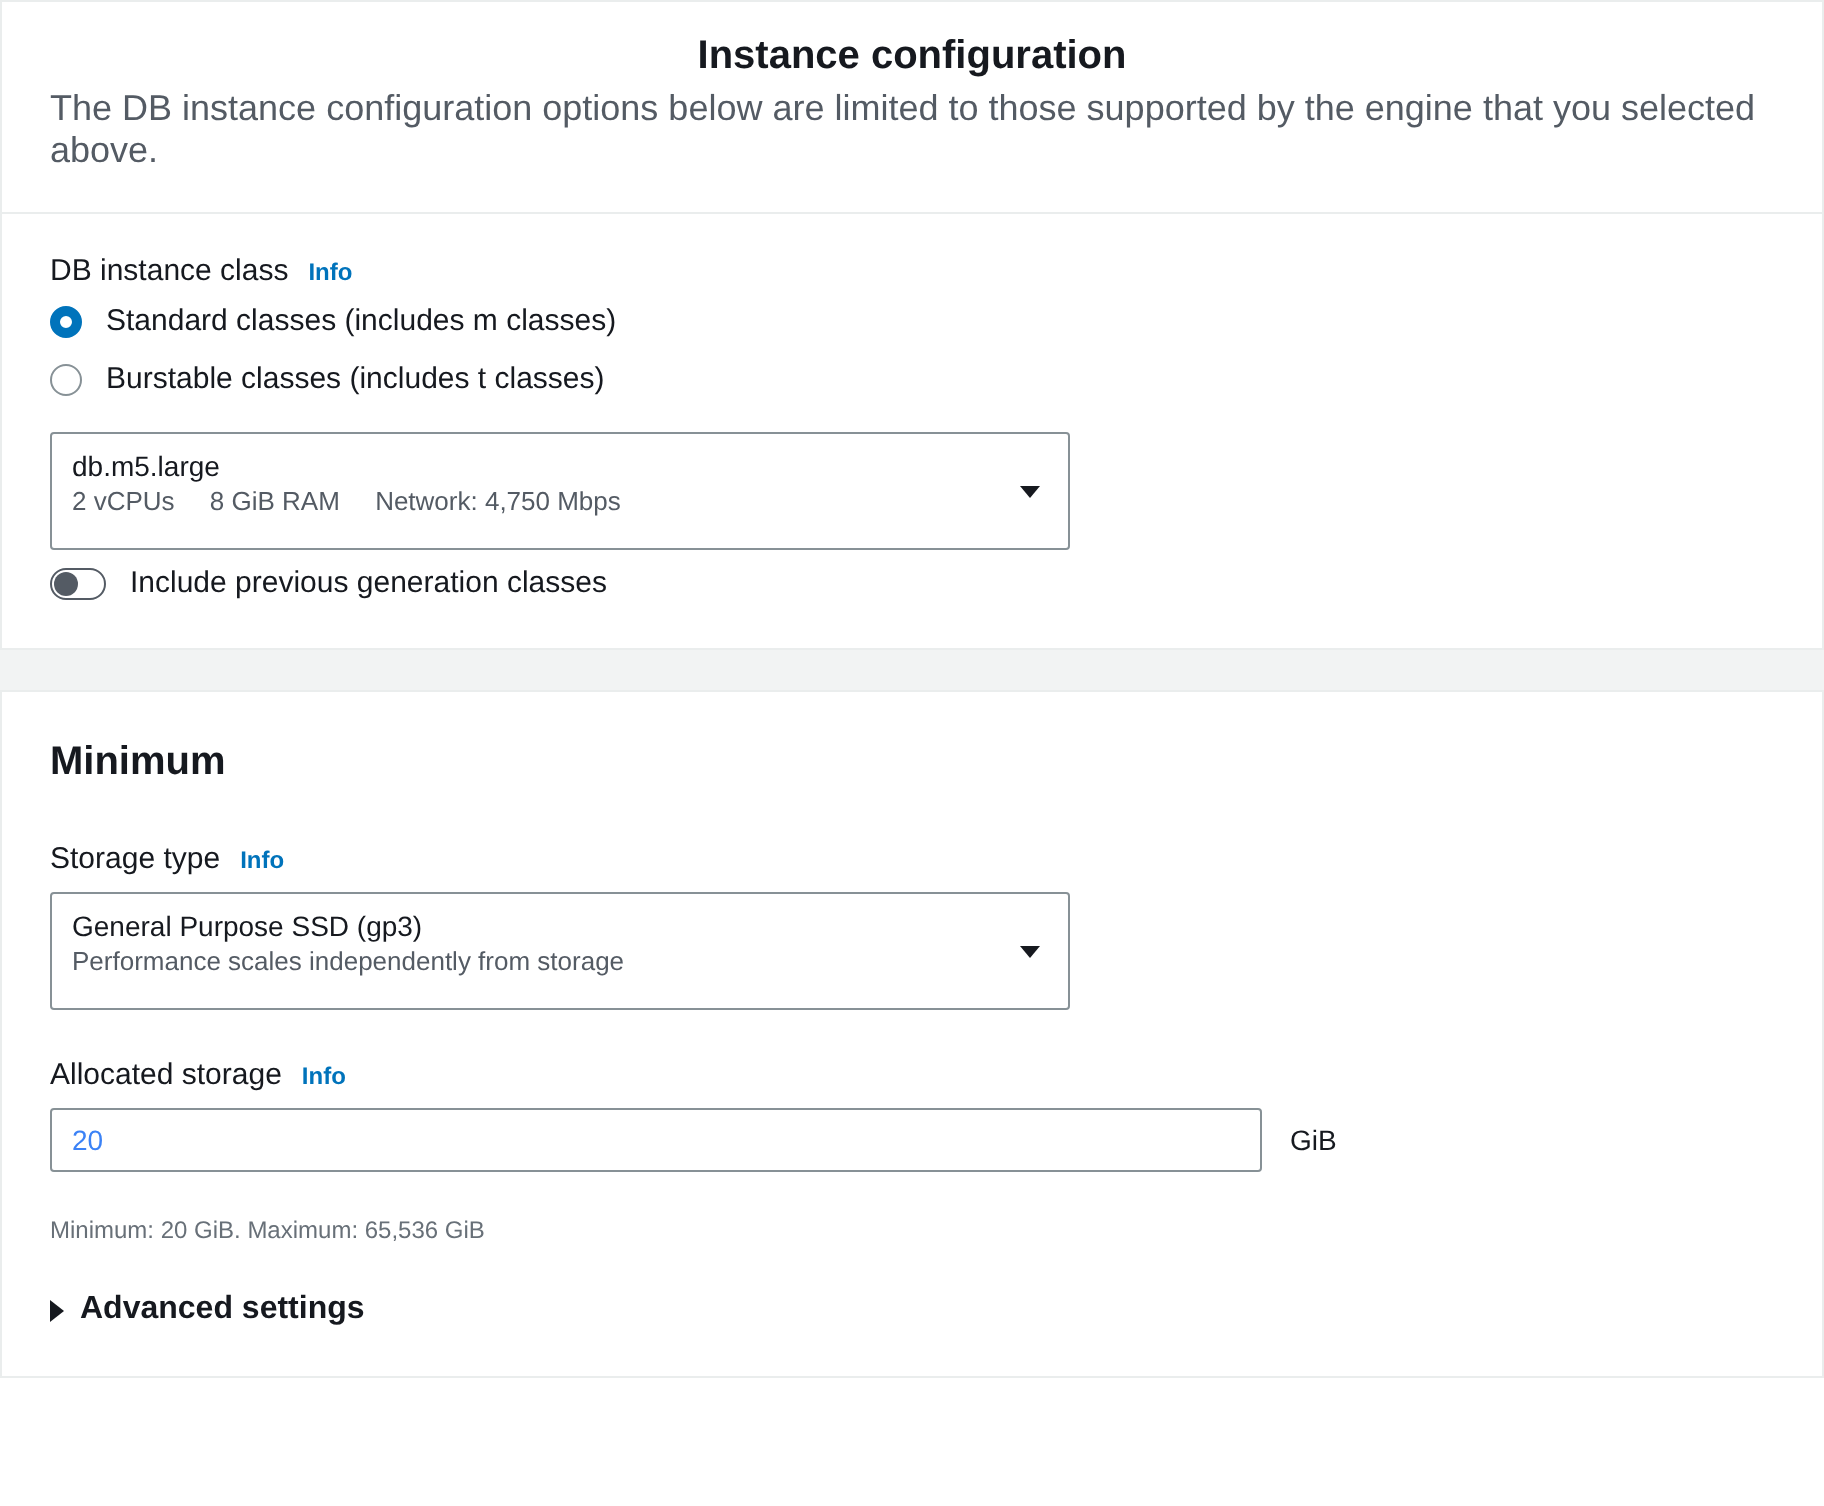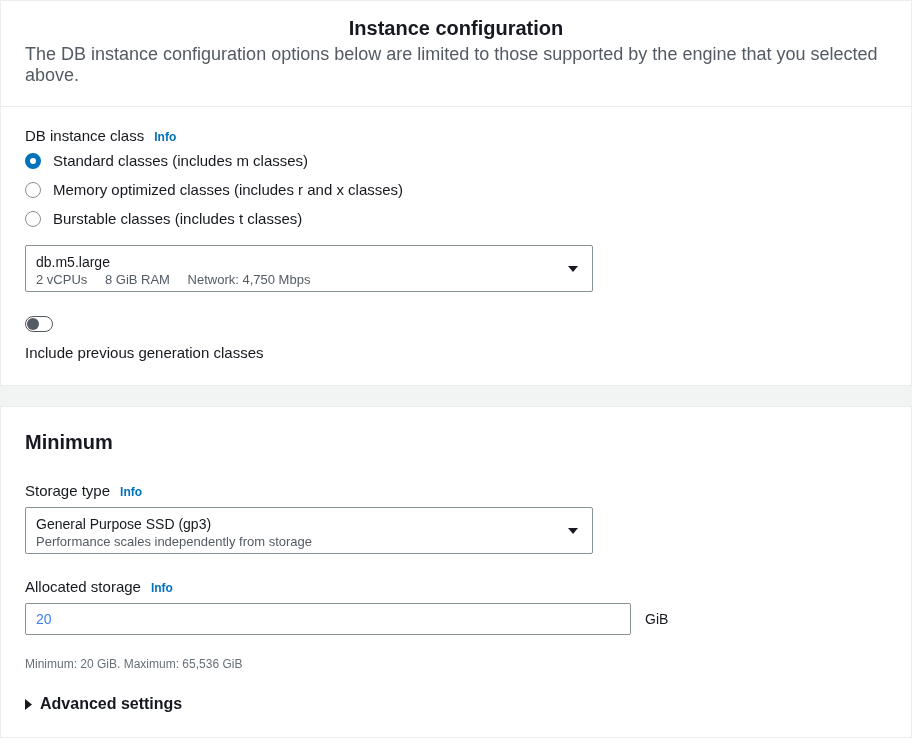--- a/index.html
+++ b/index.html
@@ -68,48 +68,48 @@
     .radio-circle.selected {
       border: 5px solid #0073bb;
     }
     .radio-label {
       font-size: 15px;
       color: #16191f;
     }
     .dropdown {
       border: 1px solid #879196;
       border-radius: 2px;
-      padding: 8px 36px 4px 10px;
+      padding: 8px 36px 16px 10px;
       position: relative;
       cursor: pointer;
       background: #fff;
-      width: 568px;
+      width: 510px;
       max-width: 100%;
     }
     .dropdown-main {
       font-size: 14px;
       color: #16191f;
     }
     .dropdown-sub {
       font-size: 13px;
       color: #545b64;
       margin-top: 2px;
     }
     .dropdown-sub span { margin-right: 14px; }
     .dropdown-caret {
       position: absolute;
       right: 14px;
       top: 50%;
       transform: translateY(-50%);
     }
     .toggle-row {
       display: flex;
+      align-items: center;
       gap: 12px;
-      margin-top: 24px;
-      flex-direction: column;
+      margin-top: 8px;
     }
     .toggle-switch {
       width: 28px;
       height: 16px;
       background: #fff;
       border: 1px solid #545b64;
       border-radius: 10px;
       position: relative;
       cursor: pointer;
     }
@@ -180,24 +180,20 @@
       <a class="info-link">Info</a>
     </div>
 
     <div class="radio-group">
       <div class="radio-item">
         <div class="radio-circle selected"></div>
         <span class="radio-label">Standard classes (includes m classes)</span>
       </div>
       <div class="radio-item">
         <div class="radio-circle"></div>
-        <span class="radio-label">Memory optimized classes (includes r and x classes)</span>
-      </div>
-      <div class="radio-item">
-        <div class="radio-circle"></div>
         <span class="radio-label">Burstable classes (includes t classes)</span>
       </div>
     </div>
 
     <div class="dropdown">
       <div class="dropdown-main">db.m5.large</div>
       <div class="dropdown-sub">
         <span>2 vCPUs</span>
         <span>8 GiB RAM</span>
         <span>Network: 4,750 Mbps</span>

